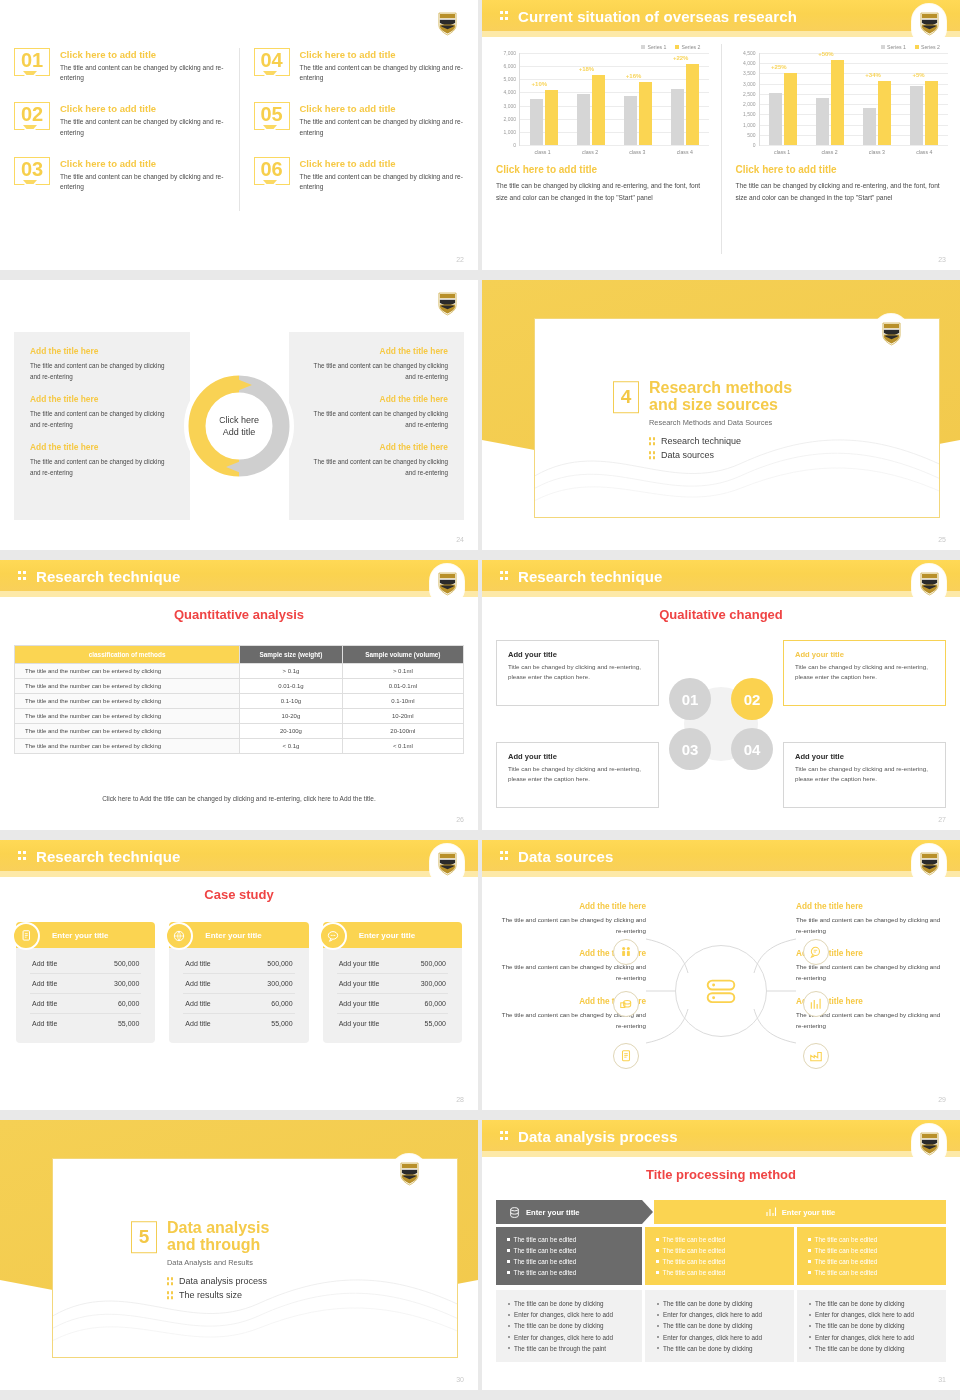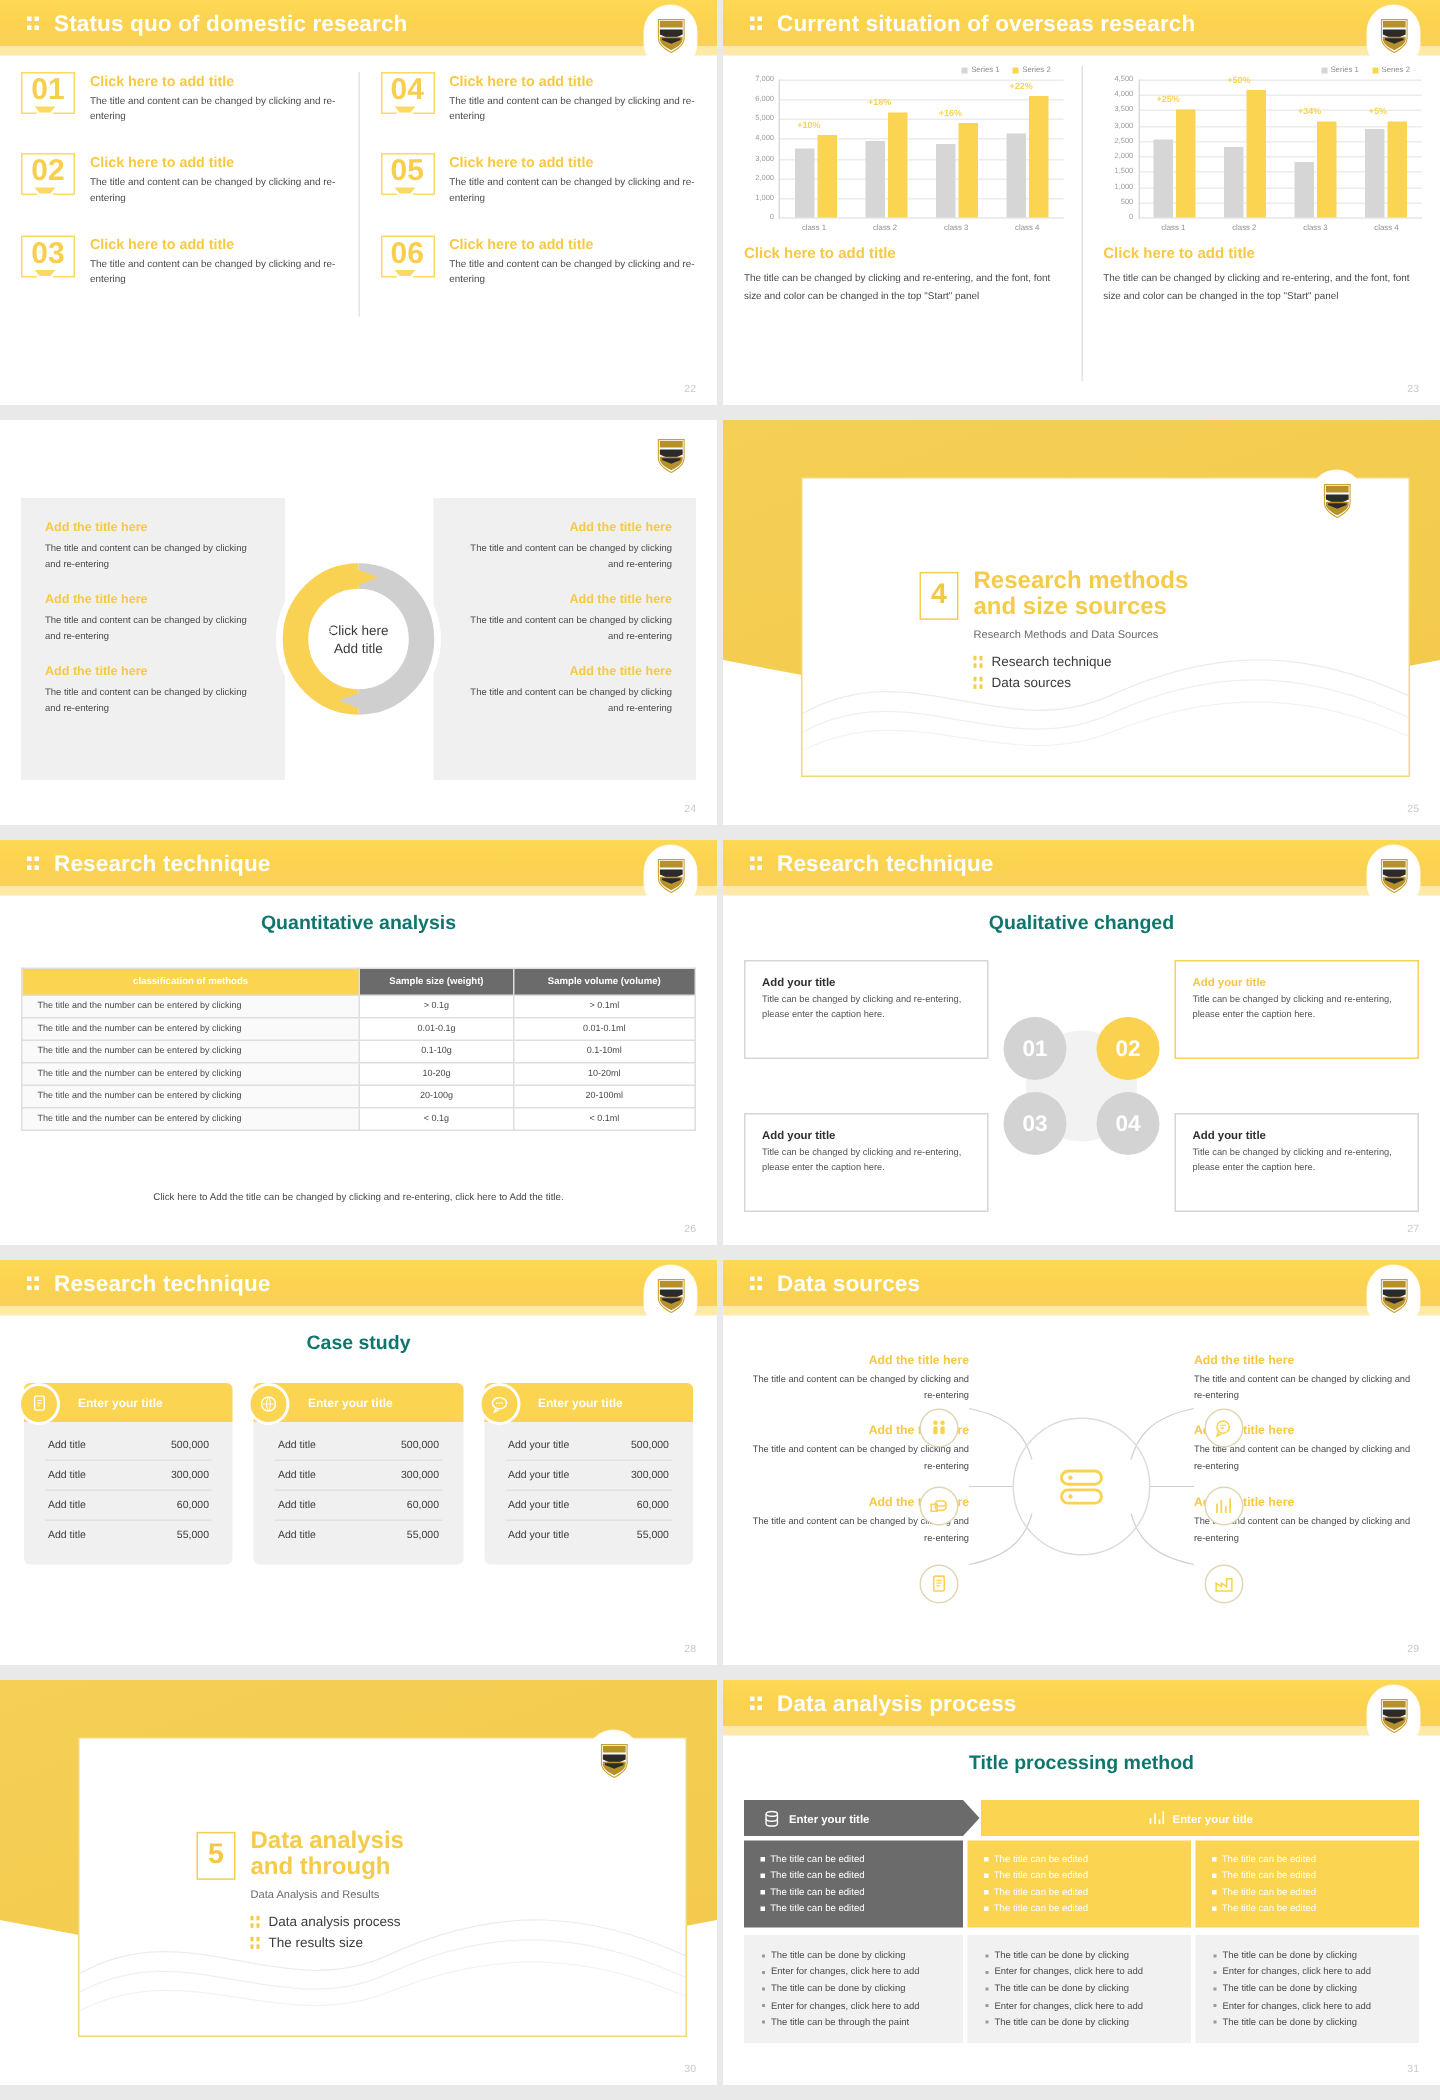--- a/index.html
+++ b/index.html
@@ -124,21 +124,21 @@
   .sec-list { margin:9px 0 0 36px; }
   .sec-li { display:flex; align-items:center; gap:5px; font-size:9px;
             color:#3c3c3c; margin-bottom:4px; }
   .minidots { width:7px; height:8px; position:relative; flex:none; }
   .minidots i { position:absolute; width:2.4px; height:2.4px; background:#f5cb4b; }
   .minidots i:nth-child(1){left:0;top:0}.minidots i:nth-child(2){left:4px;top:0}
   .minidots i:nth-child(3){left:0;top:5px}.minidots i:nth-child(4){left:4px;top:5px}
   .wave { position:absolute; left:0; right:0; bottom:0; height:52%; opacity:.5; }
 
   
-  .ctr-h { text-align:center; color:#0f766e; font-size:13px; font-weight:bold;
+  .ctr-h { text-align:center; color:#ef4444; font-size:13px; font-weight:bold;
            margin-top:16px; }
 
   
   .tbl { position:absolute; left:14px; right:14px; top:85px;
          border-collapse:collapse; width:calc(100% - 28px); }
   .tbl th, .tbl td { border:1px solid #dedede; font-size:6px; padding:4px 2px;
                      text-align:center; color:#4a4a4a; }
   .tbl th { color:#fff; font-weight:bold; font-size:6.4px; padding:5px 2px; }
   .tbl th.c0 { background:#fbd552; }
   .tbl th.cd { background:#6b6b6b; }
@@ -224,29 +224,20 @@
   .pr-bli { font-size:6.3px; color:#4a4a4a; line-height:1.78; display:flex;
             align-items:center; gap:4px; }
   .pr-bli b { width:2px; height:2px; background:#9a9a9a; display:inline-block; flex:none; }
 </style>
 </head>
 <body>
 
 <div class="deck">
 
   <div class="slide">
-    <div class="hdr">
-      <span class="dots">
-          <i></i>
-          <i></i>
-          <i></i>
-          <i></i>
-        </span>
-      <div class="hdr-t">Status quo of domestic research</div>
-    </div>
     <div class="crest">
       <svg viewBox="0 0 40 50">
           <path d="M2 2h36v26c0 12-18 20-18 20S2 40 2 28z" fill="#fff" stroke="#c8a22e" stroke-width="1.5"></path>
           <path d="M4 4h32v9H4z" fill="#b8902a"></path>
           <path d="M4 16h32v7L20 30 4 23z" fill="#2b2b2b"></path>
           <path d="M4 26h32v4c0 8-16 15-16 15S4 38 4 30z" fill="#b8902a"></path>
           <path d="M7 28h26v2.5L20 36 7 30.5z" fill="#2b2b2b"></path>
         </svg>
     </div>
     <div class="s22-body">

